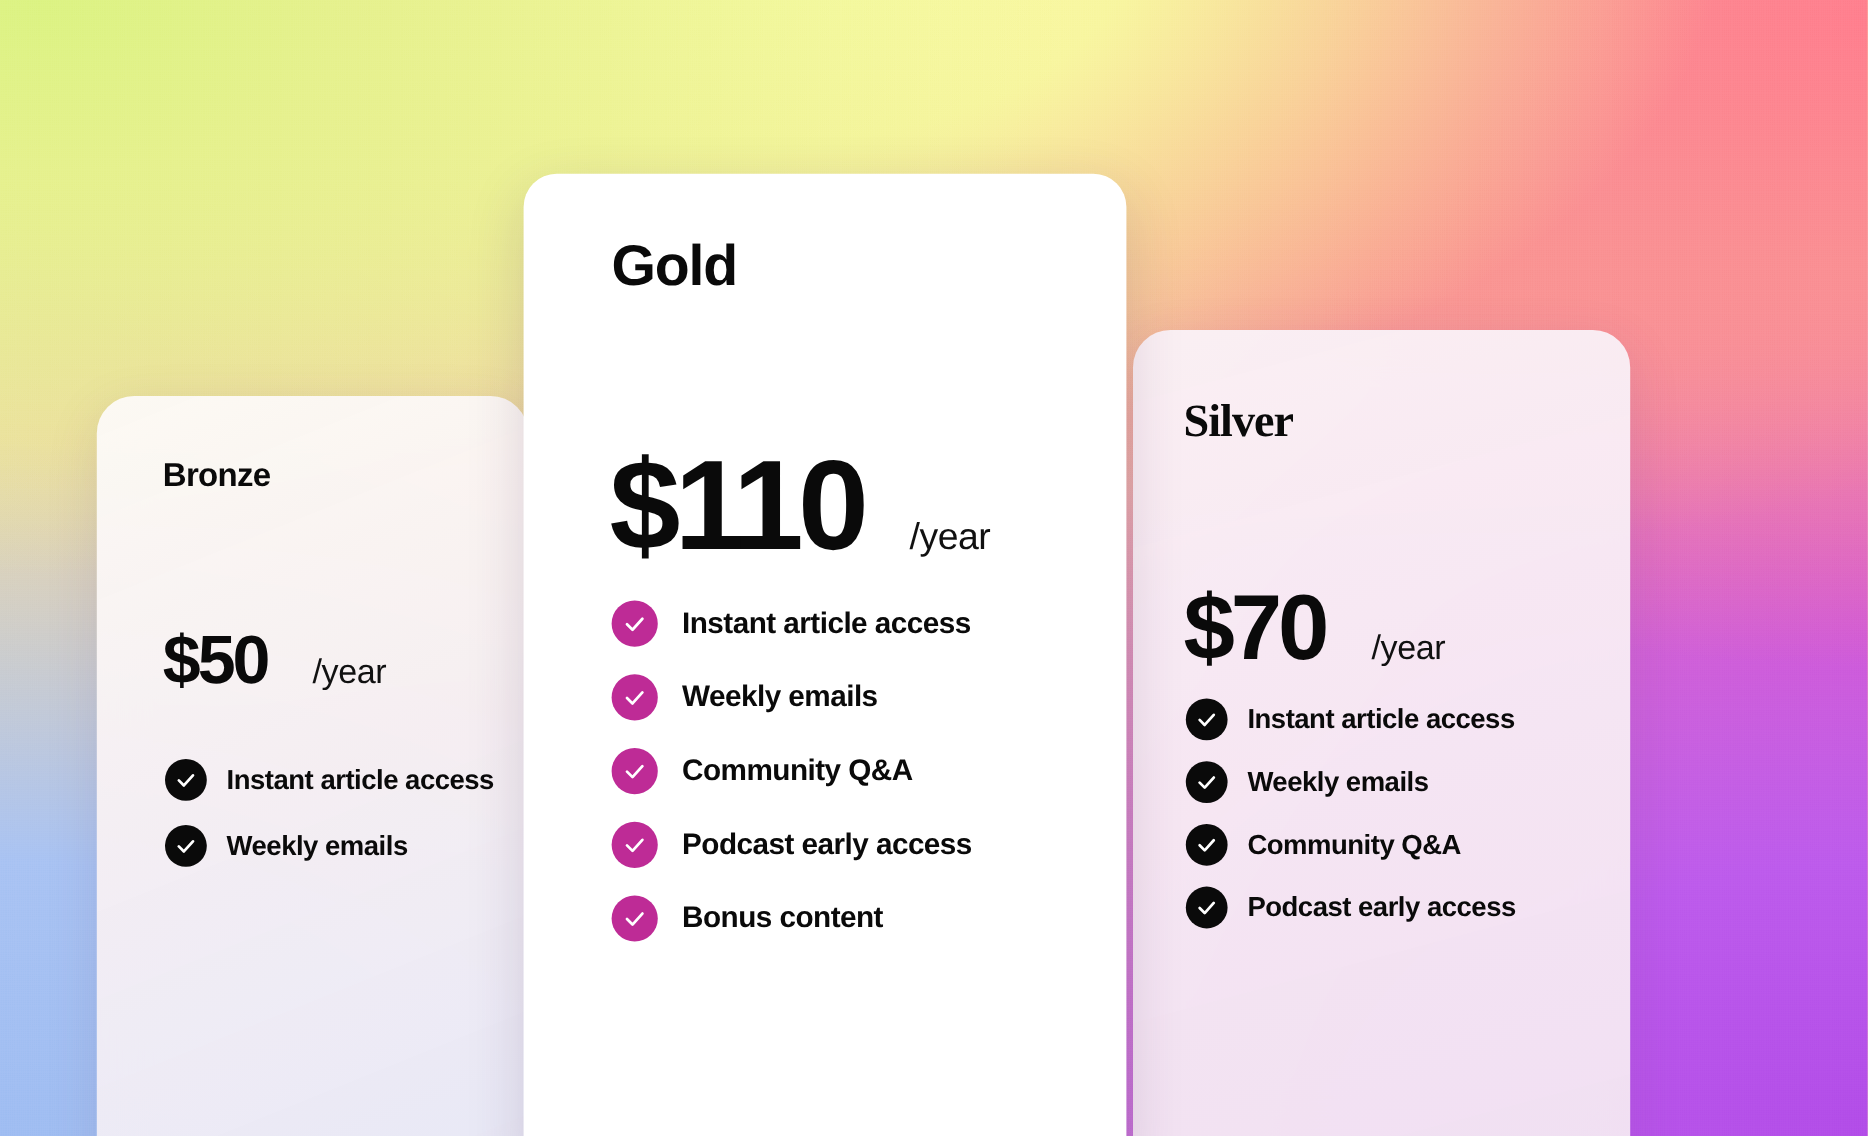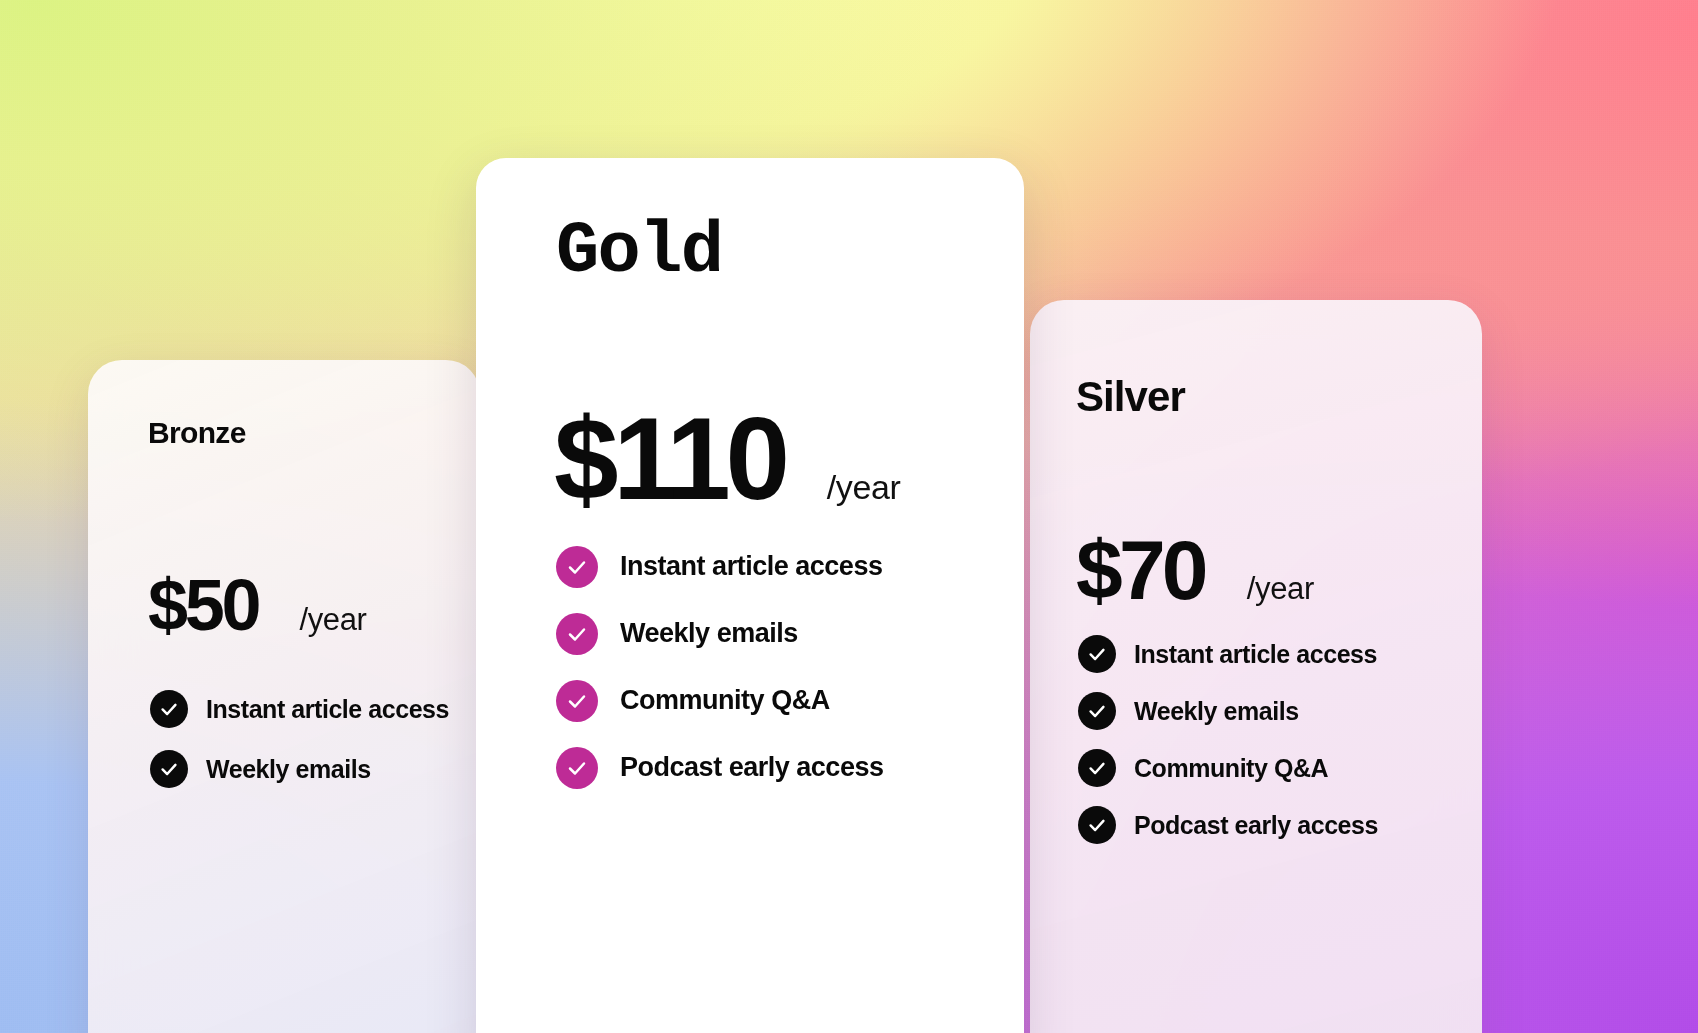--- a/index.html
+++ b/index.html
@@ -121,39 +121,39 @@
   .feature-label {
     font-weight:700;
     color:#0a0a0a;
     letter-spacing:-.018em;
     line-height:1.15;
   }
 
   
   .card-bronze .plan-name   { position:absolute; left:60px; top:58px;  font-size:30px; }
   .card-bronze .price-row   { position:absolute; left:60px; top:212px; }
-  .card-bronze .price-amount{ font-size:72px; }
+  .card-bronze .price-amount{ font-size:62px; }
   .card-bronze .price-period{ font-size:31px; margin-left:5px; }
   .card-bronze .feature-list{ position:absolute; left:62px; top:330px; }
   .card-bronze .feature-item{ margin-bottom:22px; }
   .card-bronze .check-badge { width:38px; height:38px; background:#0a0a0a; margin-right:18px; }
   .card-bronze .feature-label{ font-size:25px; }
 
   
-  .card-silver .plan-name   { position:absolute; left:46px; top:76px;  font-size:42px; }
+  .card-silver .plan-name   { position:absolute; left:46px; top:62px;  font-size:42px;font-family:Liberation Serif, serif; }
   .card-silver .price-row   { position:absolute; left:46px; top:232px; }
   .card-silver .price-amount{ font-size:84px; }
   .card-silver .price-period{ font-size:31px; margin-left:6px; }
   .card-silver .feature-list{ position:absolute; left:48px; top:335px; }
   .card-silver .feature-item{ margin-bottom:19px; }
   .card-silver .check-badge { width:38px; height:38px; background:#0a0a0a; margin-right:18px; }
   .card-silver .feature-label{ font-size:25px; }
 
   
-  .card-gold .plan-name    { position:absolute; left:80px; top:58px;  font-size:72px;font-family:Liberation Mono, monospace; }
+  .card-gold .plan-name    { position:absolute; left:80px; top:58px;  font-size:52px; }
   .card-gold .price-row    { position:absolute; left:78px; top:248px; }
   .card-gold .price-amount { font-size:116px; }
   .card-gold .price-period { font-size:34px; margin-left:6px; }
   .card-gold .feature-list { position:absolute; left:80px; top:388px; }
   .card-gold .feature-item { margin-bottom:25px; }
   .card-gold .check-badge  { width:42px; height:42px; margin-right:22px; }
   .card-gold .feature-label{ font-size:27px; }
 </style>
 </head>
 <body>
@@ -263,16 +263,24 @@
         <span class="feature-label">Community Q&amp;A</span>
       </li>
       <li class="feature-item">
         <span class="check-badge" style="background:#BE2B96">
           <svg width="24" height="24" viewBox="0 0 24 24" fill="none">
               <path d="M5 12.5L10 17.5L19 7.5" stroke="#fff" stroke-width="2.5" stroke-linecap="round" stroke-linejoin="round"></path>
             </svg>
         </span>
         <span class="feature-label">Podcast early access</span>
       </li>
+      <li class="feature-item">
+        <span class="check-badge" style="background:#BE2B96">
+          <svg width="24" height="24" viewBox="0 0 24 24" fill="none">
+              <path d="M5 12.5L10 17.5L19 7.5" stroke="#fff" stroke-width="2.5" stroke-linecap="round" stroke-linejoin="round"></path>
+            </svg>
+        </span>
+        <span class="feature-label">Bonus content</span>
+      </li>
     </ul>
   </div>
 
 </div>
 
 </body></html>

